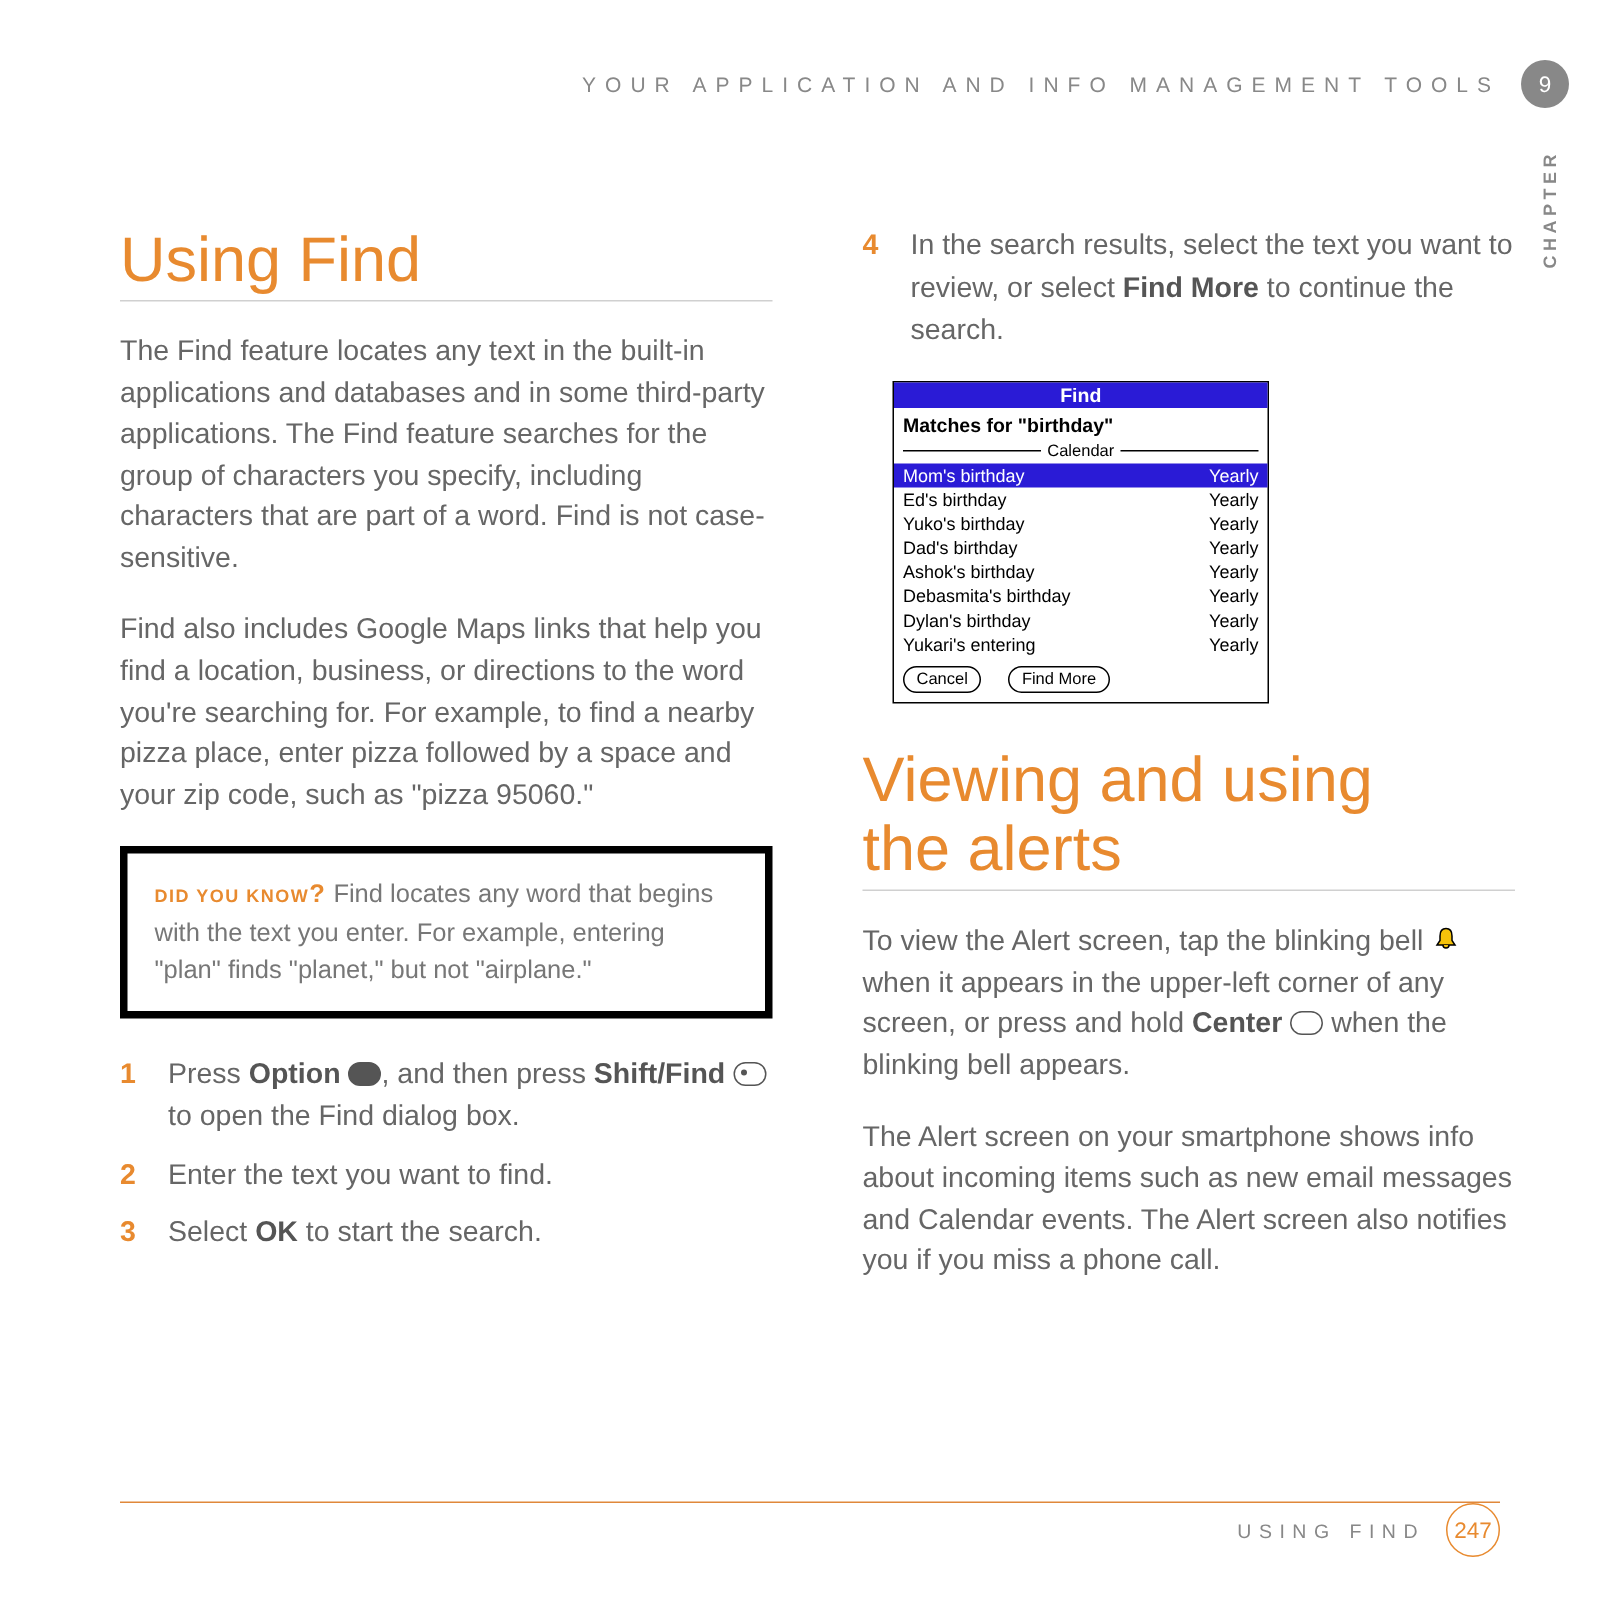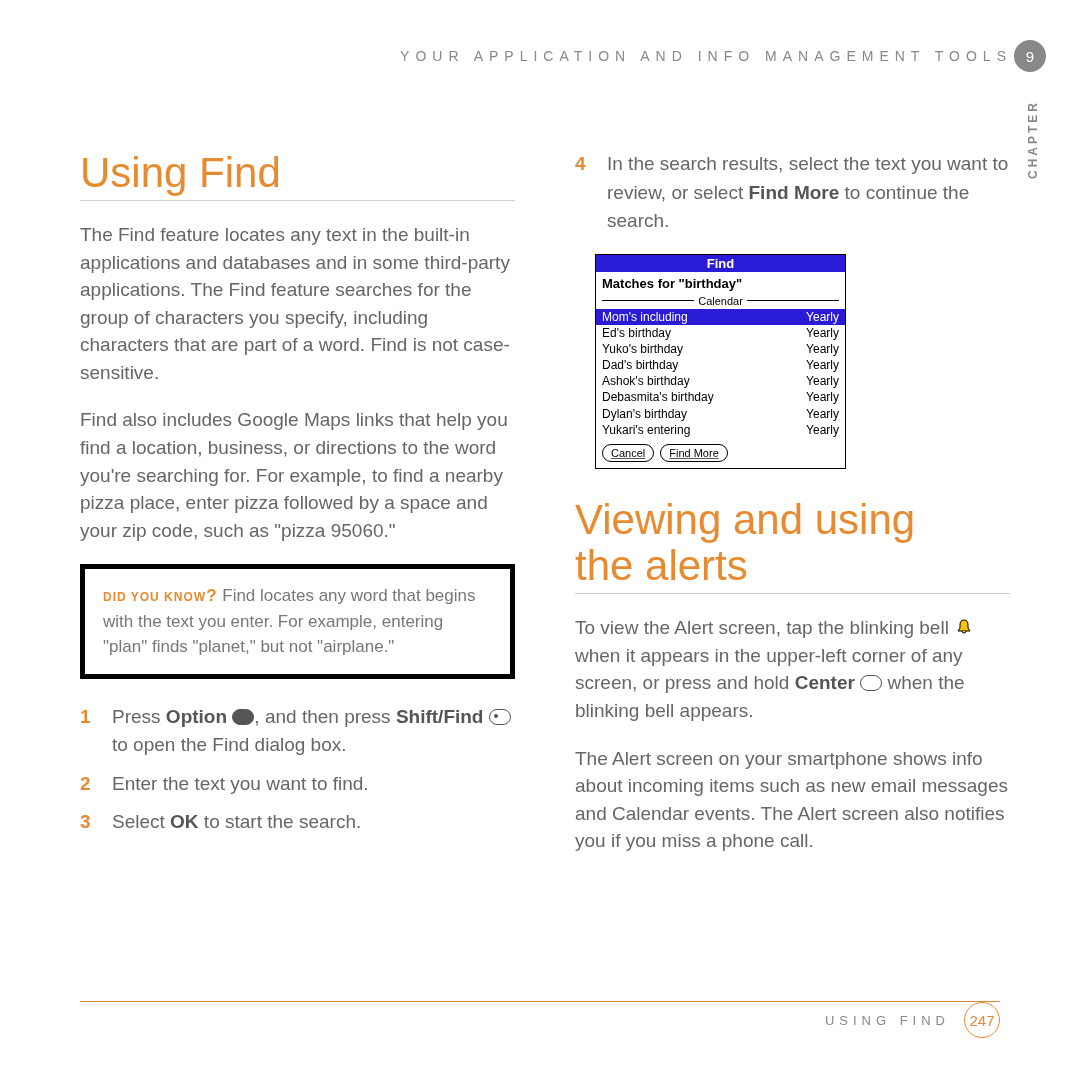--- a/index.html
+++ b/index.html
@@ -14,21 +14,21 @@
   }
   .page {
     padding: 40px 70px 40px 80px;
     width: 100%;
     height: 100%;
     position: relative;
   }
   .header-line {
     position: absolute;
     top: 48px;
-    right: 68px;
+    right: 80px;
     font-size: 14px;
     letter-spacing: 6px;
     color: #888;
     text-align: right;
   }
   .chapter-badge {
     position: absolute;
     top: 40px;
     right: 34px;
     width: 32px;
@@ -177,22 +177,21 @@
     justify-content: space-between;
     padding: 0 6px;
     font-size: 12px;
     color: #000;
     line-height: 1.35;
   }
   .fw-row.sel { background: #2a1bd6; color: #fff; }
   .fw-buttons {
     padding: 6px;
     display: flex;
-    gap: 6px;
-    text-decoration: underline;
+    gap: 18px;
   }
   .fw-btn {
     border: 1px solid #000;
     border-radius: 10px;
     font-size: 11px;
     padding: 0 8px;
     line-height: 16px;
     color: #000;
     background: #fff;
   }
@@ -267,21 +266,21 @@
       </ol>
 
       <div class="find-window">
         <div class="fw-title">Find</div>
         <div class="fw-matches">Matches for "birthday"</div>
         <div class="fw-group">
             <span>Calendar</span>
           </div>
         <div id="fw-rows">
             <div class="fw-row sel">
-              <span>Mom's including</span>
+              <span>Mom's birthday</span>
               <span>Yearly</span>
             </div>
             <div class="fw-row">
               <span>Ed's birthday</span>
               <span>Yearly</span>
             </div>
             <div class="fw-row">
               <span>Yuko's birthday</span>
               <span>Yearly</span>
             </div>

